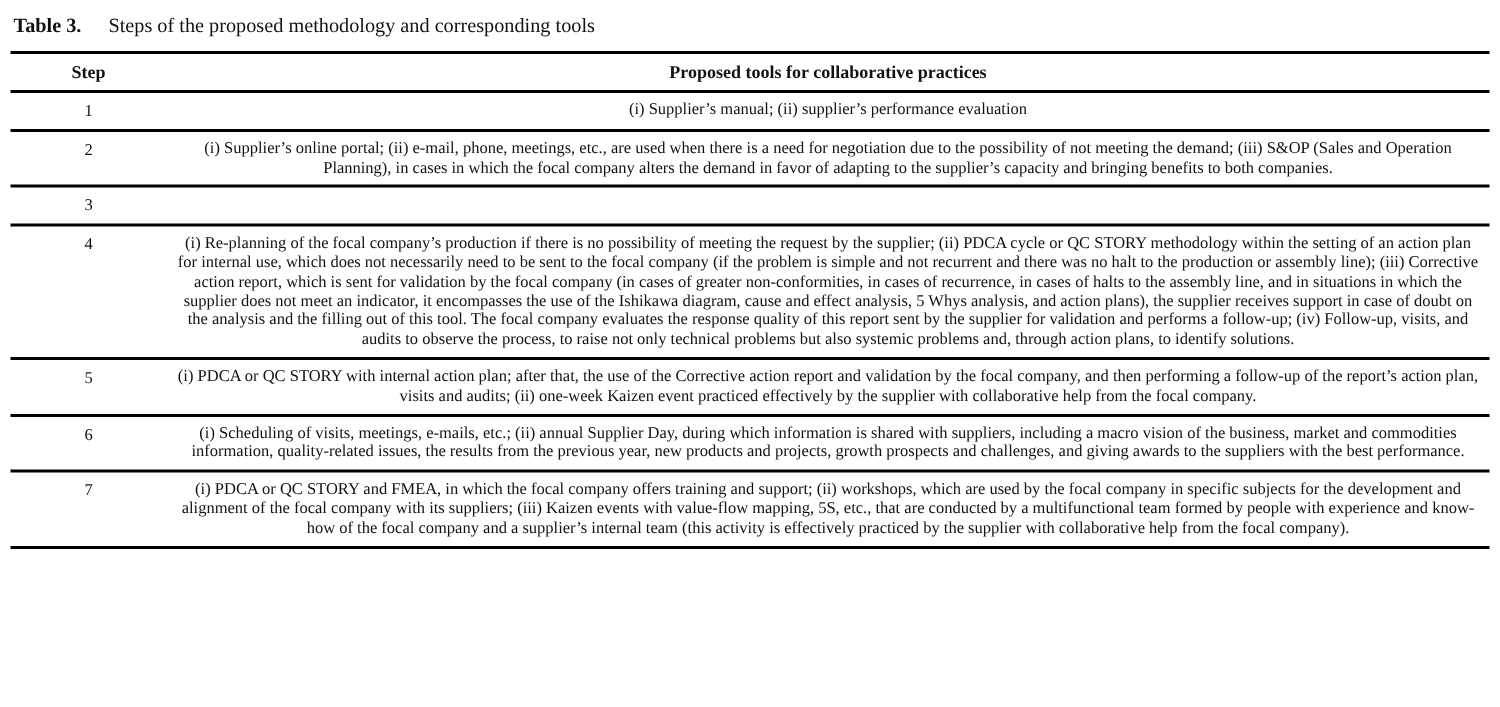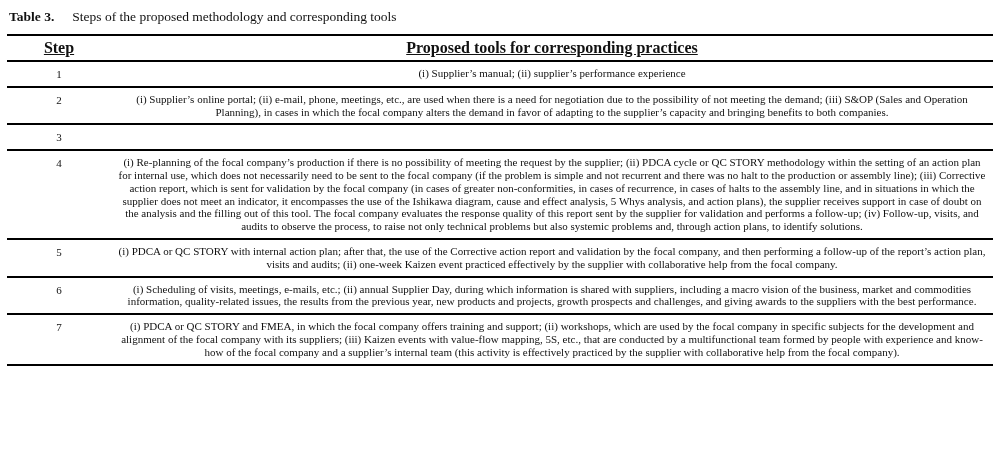--- a/index.html
+++ b/index.html
@@ -38,24 +38,23 @@
   .col-step {
     flex: 0 0 104px;
     text-align: center;
   }
   .col-tools {
     flex: 1 1 auto;
     text-align: center;
   }
   .hdr {
     font-weight: bold;
-    font-size: 16px;
+    font-size: 12px;
     padding: 5px 4px;
     line-height: 14px;
-    text-decoration: underline;
   }
   .cell {
     font-size: 11px;
     line-height: 12.8px;
     padding: 5px 6px;
   }
   .col-step.cell { padding-top: 6px; }
 </style>
 </head>
 <body>
@@ -63,26 +62,26 @@
 <div class="page">
 
   <div class="caption">
     <span class="label">Table 3.</span><span>Steps of the proposed methodology and corresponding tools</span>
   </div>
 
   <div class="tbl">
 
     <div class="row">
       <div class="col-step hdr">Step</div>
-      <div class="col-tools hdr">Proposed tools for corresponding practices</div>
+      <div class="col-tools hdr">Proposed tools for collaborative practices</div>
     </div>
 
     <div class="row">
       <div class="col-step cell">1</div>
-      <div class="col-tools cell">(i) Supplier’s manual; (ii) supplier’s performance experience</div>
+      <div class="col-tools cell">(i) Supplier’s manual; (ii) supplier’s performance evaluation</div>
     </div>
 
     <div class="row">
       <div class="col-step cell">2</div>
       <div class="col-tools cell">(i) Supplier’s online portal; (ii) e-mail, phone, meetings, etc., are used when there is a need for negotiation due to the possibility of not meeting the demand; (iii) S&amp;OP (Sales and Operation Planning), in cases in which the focal company alters the demand in favor of adapting to the supplier’s capacity and bringing benefits to both companies.</div>
     </div>
 
     <div class="row">
       <div class="col-step cell">3</div>
     </div>

